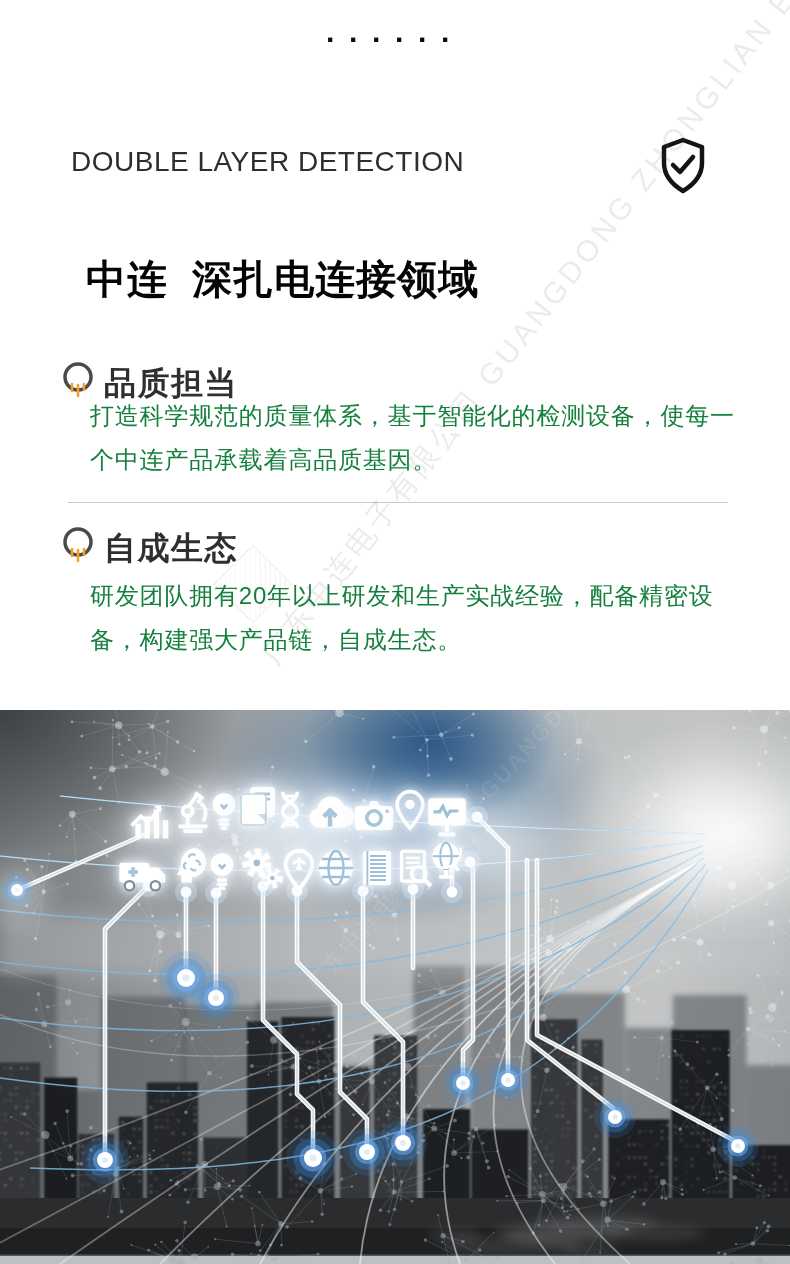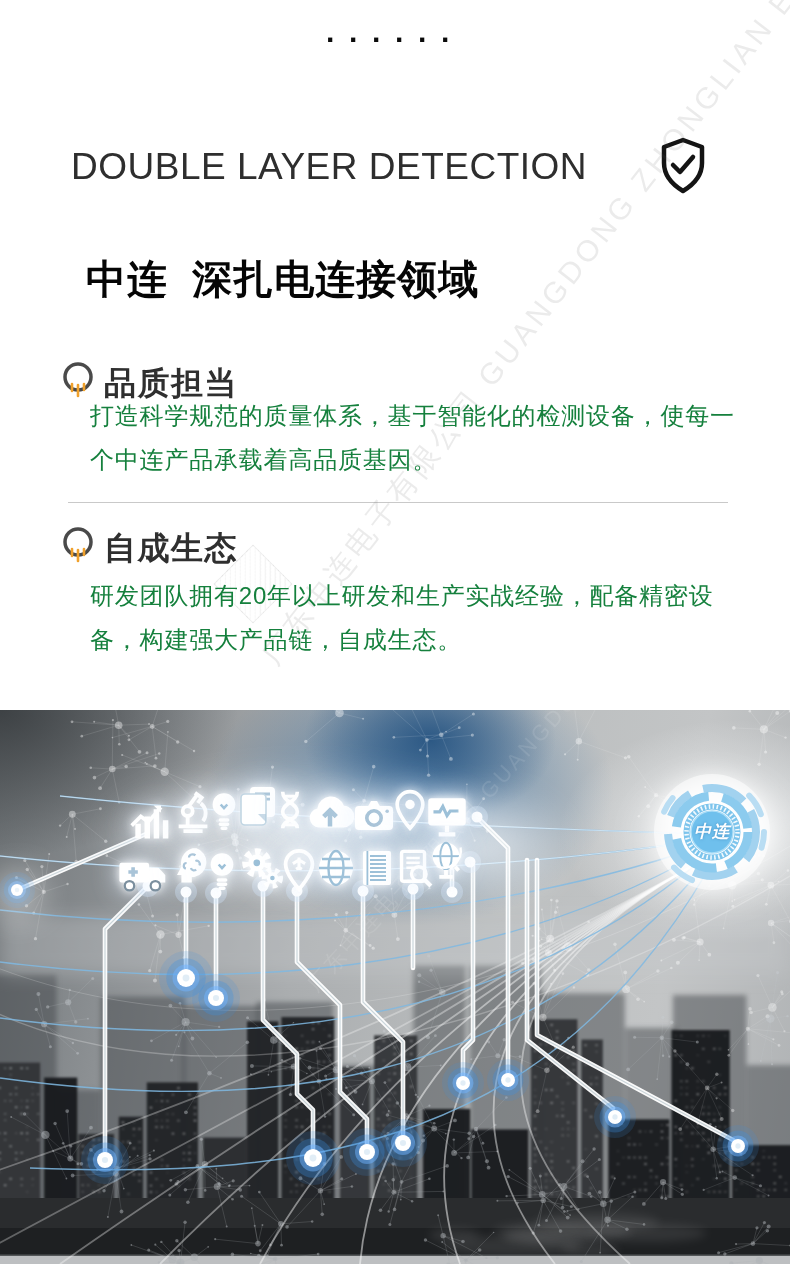--- a/index.html
+++ b/index.html
@@ -1,20 +1,20 @@
 <!DOCTYPE html>
 <html><head>
 <meta charset="utf-8">
 <style>
   html,body{margin:0;padding:0;background:#fff;}
   body{width:790px;height:1264px;position:relative;overflow:hidden;
        font-family:"Liberation Sans","DejaVu Sans",sans-serif;color:#333;}
   .dots{position:absolute;top:30px;left:0;width:790px;text-align:center;
         font-size:30px;font-weight:bold;letter-spacing:13px;color:#0a0a0a;line-height:20px;}
-  .title-en{position:absolute;left:71px;top:146px;font-size:37px;color:#2e2e2e;letter-spacing:.5px;}
+  .title-en{position:absolute;left:71px;top:146px;font-size:28px;color:#2e2e2e;letter-spacing:.5px;}
   .shield{position:absolute;left:659px;top:137px;}
   .title-cn{position:absolute;left:70px;top:236px;margin:16px;font-size:40px;font-weight:700;
             color:#050505;letter-spacing:1px;white-space:pre;}
   .sec-icon{position:absolute;}
   .sec-title{position:absolute;font-size:32px;color:#2f2f2f;letter-spacing:1.5px;font-weight:600;}
   .sec-body{position:absolute;left:90px;width:658px;font-size:24px;line-height:44px;
             color:#15803d;letter-spacing:.8px;margin:0;z-index:2;}
   .divider{position:absolute;left:68px;top:502px;width:660px;height:1px;background:#c9c9c9;}
   .wm-content{position:absolute;left:252px;top:648px;transform:rotate(-52deg);transform-origin:0 0;
         font-size:30px;letter-spacing:4px;color:rgba(90,90,90,.12);white-space:nowrap;z-index:1;}
@@ -2319,29 +2319,15 @@
           <ellipse cx="12" cy="10" rx="3" ry="7"></ellipse>
           <path d="M5.2 10h13.6"></path>
         </g>
       <g stroke="#fff" fill="none">
           <path d="M19.6 5.5a8.8 8.8 0 0 1-12.4 9.6" stroke-width="1.2"></path>
       <path d="M16.8 15.5l1.8 2M12 17.2v3M8.5 20.8h7" stroke-width="2"></path>
         </g>
       </svg>
     </span>
 
-  <div id="logo">
-    <svg width="124" height="124" viewBox="0 0 124 124">
-      <circle cx="62" cy="62" r="58" fill="#ffffff" opacity=".55"></circle>
-      <circle cx="62" cy="62" r="52" fill="none" stroke="#b9ddf3" stroke-width="6" stroke-dasharray="16 86 22 60" stroke-linecap="round"></circle>
-      <circle cx="62" cy="62" r="44" fill="none" stroke="#a2d2ef" stroke-width="8" stroke-dasharray="30 14 44 12 36 18"></circle>
-      <circle cx="62" cy="62" r="36" fill="none" stroke="#8ccbee" stroke-width="9" stroke-dasharray="42 10 54 12 48 14"></circle>
-      <circle cx="62" cy="62" r="29" fill="none" stroke="#ffffff" stroke-width="2" opacity=".95"></circle>
-      <circle cx="62" cy="62" r="25.5" fill="none" stroke="#7cc4ec" stroke-width="6"></circle>
-      <circle cx="62" cy="62" r="25.5" fill="none" stroke="#ffffff" stroke-width="4.5" stroke-dasharray="1.6 2.4" opacity=".9"></circle>
-      <circle cx="62" cy="62" r="21" fill="#6fc0ed"></circle>
-      <circle cx="62" cy="62" r="21" fill="none" stroke="#a8dcf7" stroke-width="1.5"></circle>
-    </svg>
-    <div class="logo-text">中连</div>
-  </div>
 
   <div class="wm-photo">广东中连电子有限公司 GUANGDONG ZHONGLIAN ELECTRONICS CO.,LTD</div>
 </div>
 
 </body></html>

